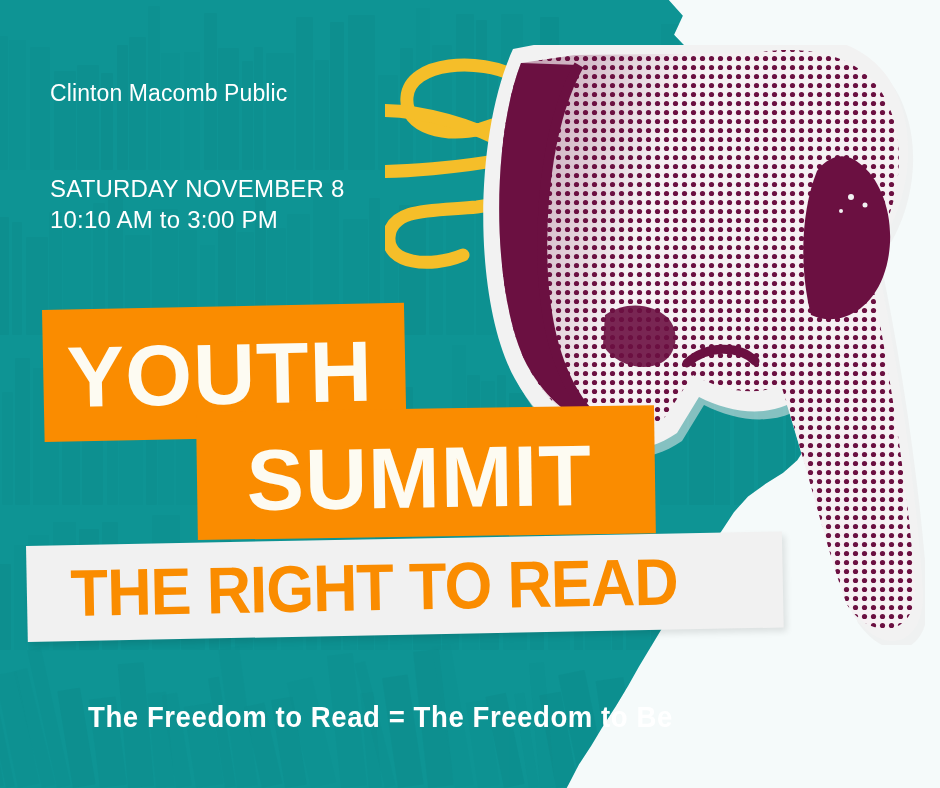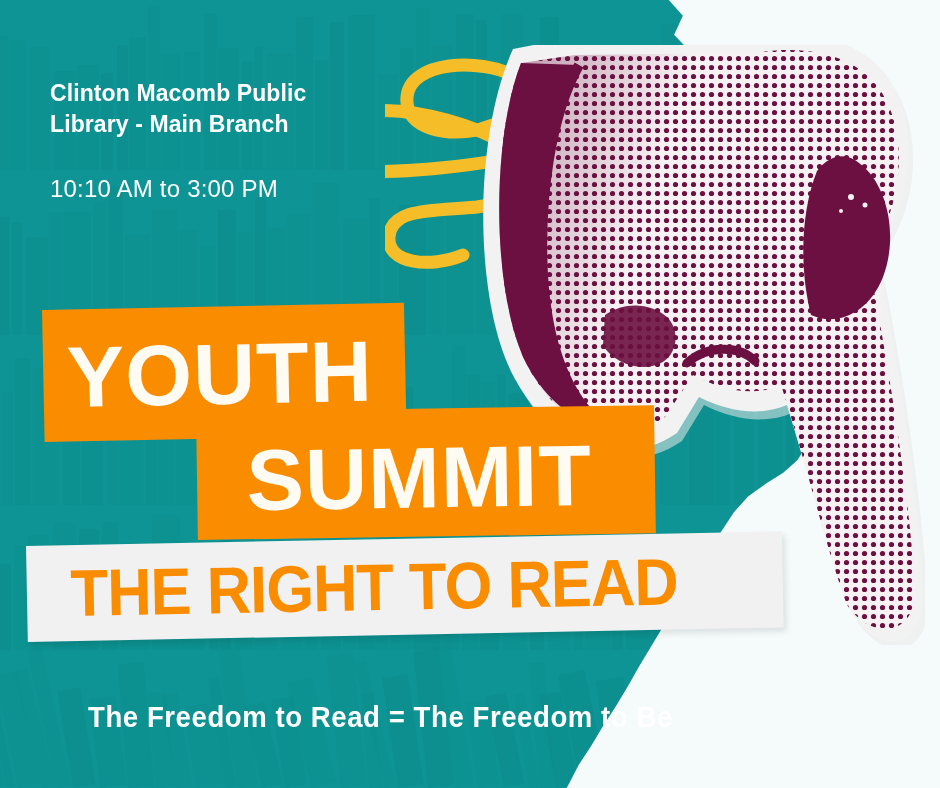--- a/index.html
+++ b/index.html
@@ -47,21 +47,21 @@
 
   
   .megaphone{position:absolute;left:455px;top:45px;width:470px;height:600px;}
 
   
   .sound{position:absolute;left:385px;top:55px;width:160px;height:215px;}
 
   
   .venue{
     position:absolute;left:50px;top:78px;width:330px;
-    color:#FFFFFF;font-size:23px;font-weight:bold;line-height:1.33;
+    color:#FFFFFF;font-size:23px;font-weight:normal;line-height:1.33;
     letter-spacing:.1px;
   }
   .datetime{
     position:absolute;left:50px;top:173px;width:340px;
     color:#FFFFFF;font-size:24px;font-weight:normal;line-height:1.30;
     letter-spacing:.2px;
   }
 
   
   .band{position:absolute;background:#FA8C00;}
@@ -404,23 +404,23 @@
     <circle cx="410" cy="160" r="2.5" fill="#F2F2F2"></circle>
     <circle cx="386" cy="166" r="2" fill="#F2F2F2"></circle>
 
     <path d="M150 270 C 170 256, 196 258, 212 272 C 226 286, 222 310, 206 318
              C 186 328, 158 318, 148 300 Z" fill="#6B1041" opacity=".9"></path>
     <path d="M232 318 C 252 300, 284 300, 300 316" fill="none" stroke="#6B1041" stroke-width="9" stroke-linecap="round"></path>
   </svg>
 
   <div class="venue">
     <div>Clinton Macomb Public</div>
-    <div>Library - Main Branch</div>
   </div>
   <div class="datetime">
+    <div>SATURDAY NOVEMBER 8</div>
     <div>10:10 AM to 3:00 PM</div>
   </div>
 
   <div class="band band-youth"></div>
   <div class="band-txt t-youth">YOUTH</div>
 
   <div class="band band-summit"></div>
   <div class="band-txt t-summit">SUMMIT</div>
 
   <div class="band-white"></div>

